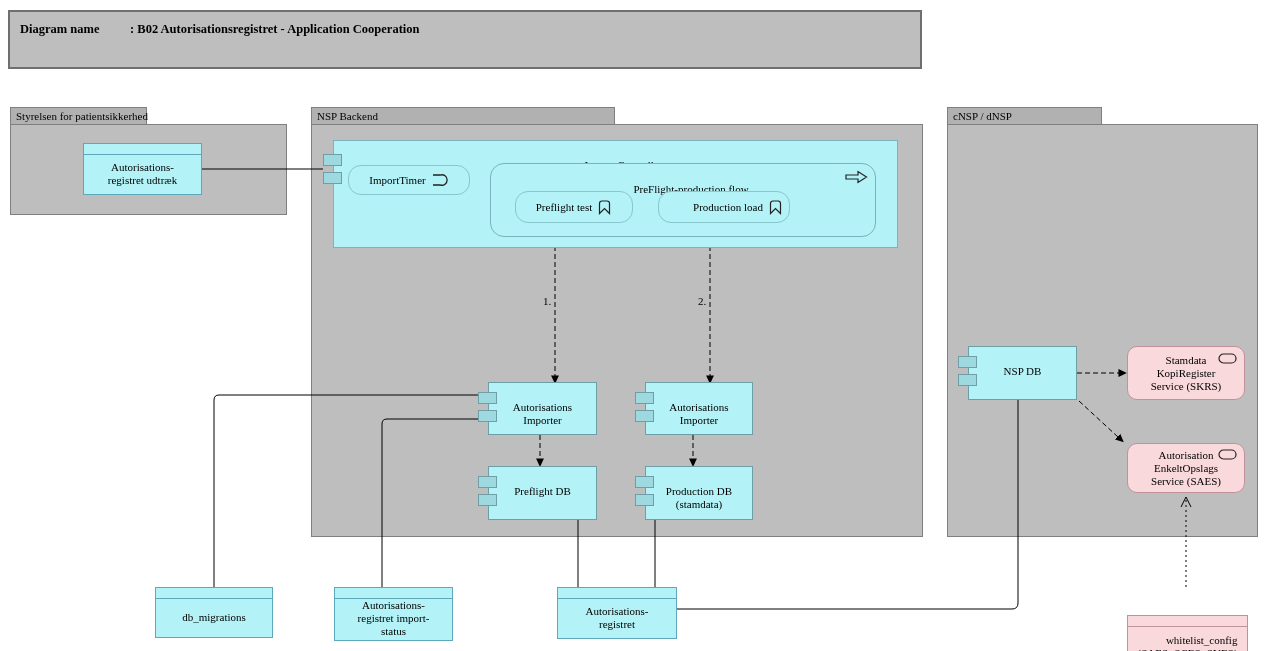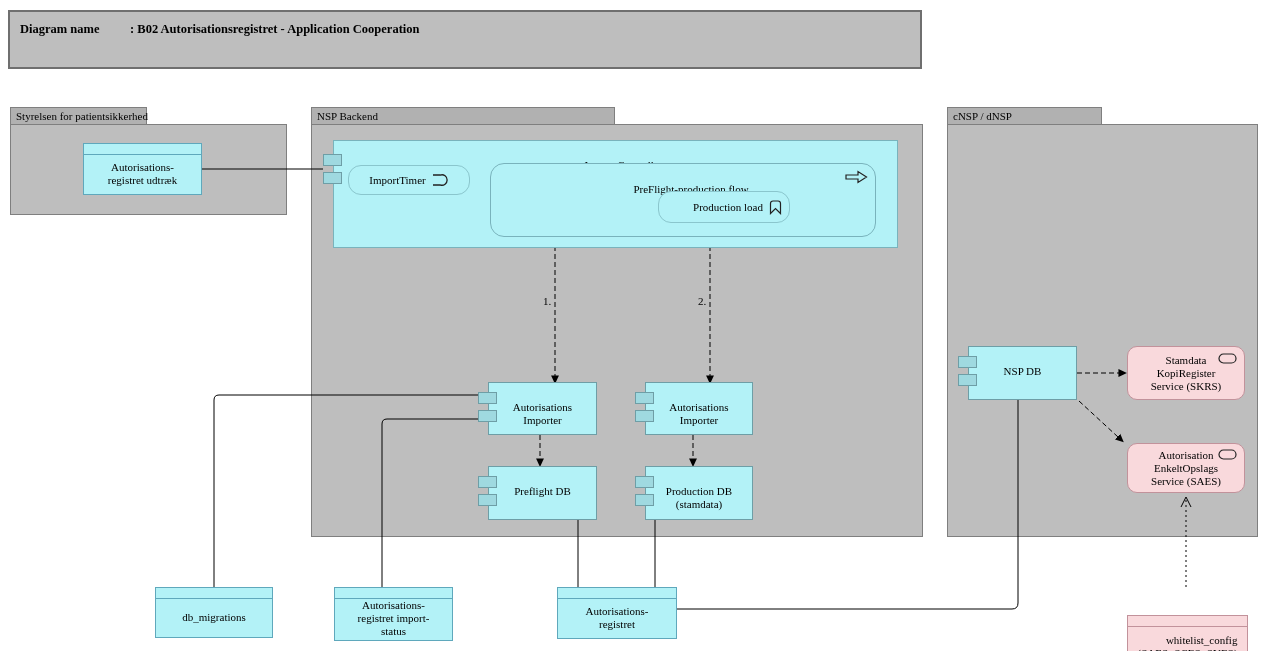--- a/index.html
+++ b/index.html
@@ -100,20 +100,26 @@
     </svg>
   </div>
 
   <div class="abs node comp-lite" style="left:490px;top:163px;width:386px;height:74px;border-radius:14px;padding-top:6px;background:#b3f2f7;">
     <span>PreFlight-production flow</span>
     <svg class="icon-tr" width="23" height="14" viewBox="0 0 23 14">
       <path d="M1,5 H13 V1.5 L21.5,7 L13,12.5 V9 H1 Z" stroke="#222" stroke-width="1.2" fill="none"></path>
     </svg>
   </div>
 
+  <div class="abs node rounded" style="left:515px;top:191px;width:118px;height:32px;">
+    <span>Preflight test</span>
+    <svg width="15" height="16" viewBox="0 0 15 16">
+      <path d="M2.5,14.5 V4.5 Q2.5,2 5,2 H10 Q12.5,2 12.5,4.5 V14.5 L7.5,9.5 Z" stroke="#222" stroke-width="1.2" fill="none"></path>
+    </svg>
+  </div>
 
   <div class="abs node rounded" style="left:658px;top:191px;width:132px;height:32px;padding-left:28px;">
     <span>Production load</span>
     <svg width="15" height="16" viewBox="0 0 15 16">
       <path d="M2.5,14.5 V4.5 Q2.5,2 5,2 H10 Q12.5,2 12.5,4.5 V14.5 L7.5,9.5 Z" stroke="#222" stroke-width="1.2" fill="none"></path>
     </svg>
   </div>
 
   <div class="abs node comp padtop" style="left:488px;top:382px;width:109px;height:53px;">
     <span>Autorisations

